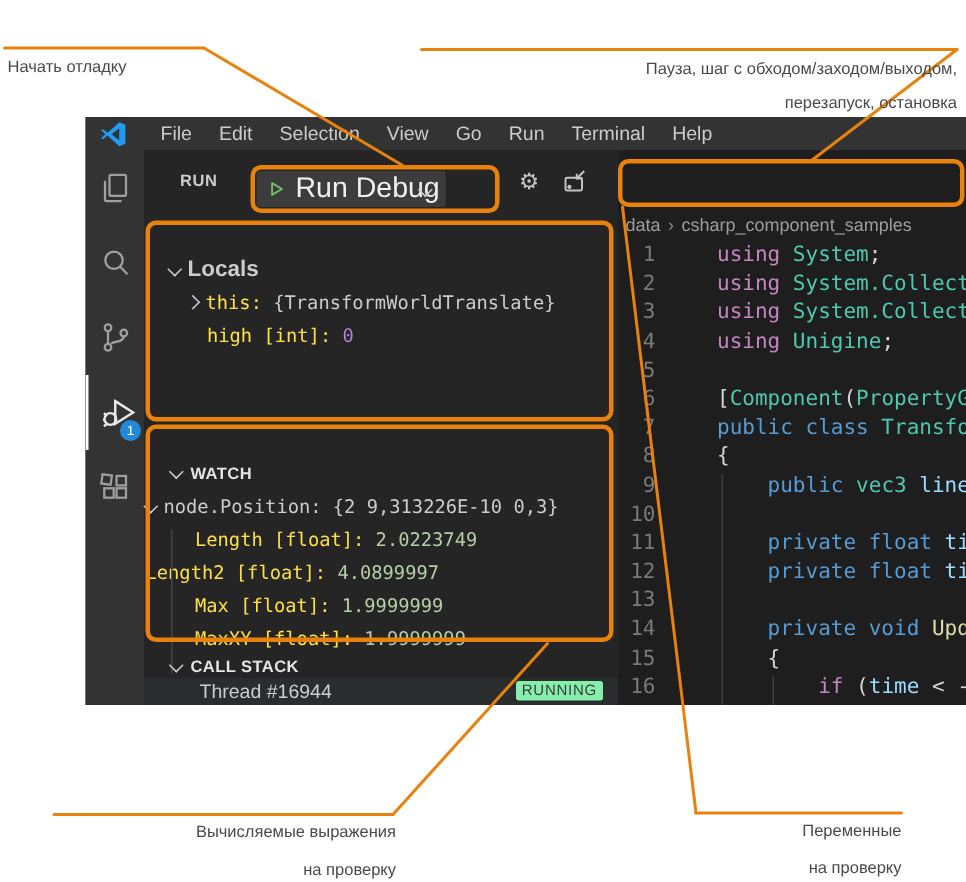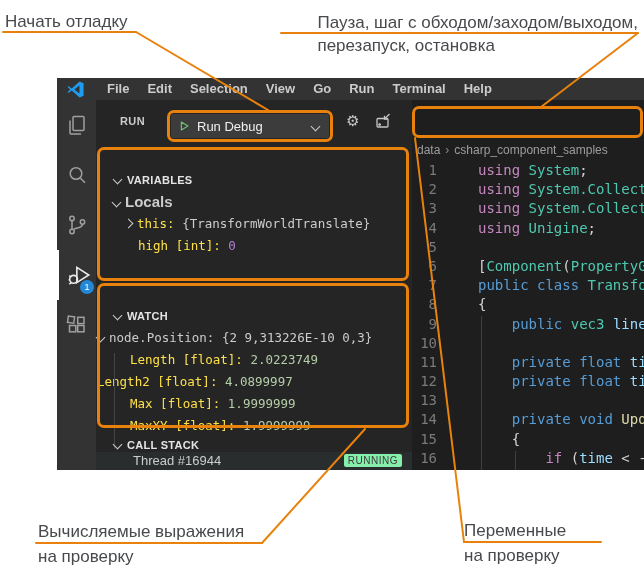--- a/index.html
+++ b/index.html
@@ -1,36 +1,36 @@
 <!DOCTYPE html>
 <html><head>
 <meta charset="utf-8">
 <style>
   html,body{margin:0;padding:0;background:#fff;}
   #stage{position:relative;width:644px;height:588px;background:#ffffff;overflow:hidden;
          font-family:"Liberation Sans",sans-serif;}
   
-  .ann{position:absolute;color:#47494c;font-size:17px;line-height:19px;z-index:70;}
-  .ann .c{display:block;text-align:left;}
+  .ann{position:absolute;color:#47494c;font-size:11px;line-height:19px;z-index:70;margin-top:24px;}
+  .ann .c{display:block;text-align:right;}
   
   #win{position:absolute;left:57px;top:78px;width:587px;height:392px;background:#1e1e1e;overflow:hidden;z-index:10;}
   #menubar{position:absolute;left:0;top:0;width:587px;height:22px;background:#333333;display:flex;align-items:center;}
   #menubar .logo{margin-left:10px;margin-right:14px;display:flex;align-items:center;}
   .menu-item{color:#cccccc;font-size:13px;padding:0 9px;line-height:22px;}
   
   #actbar{position:absolute;left:0;top:22px;width:39px;height:370px;background:#333333;}
   .act-item{position:relative;width:39px;height:50px;display:flex;align-items:center;justify-content:center;}
   .act-item.active{border-left:2px solid #ffffff;}
   .act-badge{position:absolute;right:4px;bottom:6px;width:14px;height:14px;border-radius:50%;
              background:#2488d8;color:#fff;font-size:9px;line-height:14px;text-align:center;}
   
   #sidebar{position:absolute;left:39px;top:22px;width:316px;height:370px;background:#252526;}
   #run-title{position:absolute;left:24px;top:15px;font-size:11px;font-weight:bold;color:#cccccc;letter-spacing:.4px;}
-  #run-select{position:absolute;left:75px;top:14px;width:158px;height:24px;background:#3c3c3c;border-radius:2px;
-              display:flex;align-items:center;color:#f0f0f0;font-size:13px;}
+  #run-select{position:absolute;left:75px;top:14px;width:126px;height:24px;background:#3c3c3c;border-radius:2px;
+              display:flex;align-items:center;color:#f0f0f0;font-size:19px;}
   #run-select .lbl{margin-left:6px;}
   #gear{position:absolute;left:250px;top:12px;font-size:15px;color:#c5c5c5;}
   #console-ic{position:absolute;left:278px;top:12px;}
   .chv{display:inline-block;width:6px;height:6px;border-left:1.4px solid #cccccc;border-bottom:1.4px solid #cccccc;}
   .chv.down{transform:rotate(-45deg);}
   .chv.right{transform:rotate(-135deg);}
   .sec{position:absolute;left:1px;width:314px;}
   .sec-header{height:22px;line-height:22px;color:#e4e4e4;font-size:11px;font-weight:bold;padding-left:17px;letter-spacing:.3px;}
   .sec-header .chv{margin-right:6px;margin-bottom:1px;}
   .trow{height:22px;line-height:22px;font-family:"DejaVu Sans Mono",monospace;font-size:12.5px;white-space:pre;color:#cccccc;}
@@ -78,21 +78,21 @@
     <span class="c" style="margin-top:6px;">на проверку</span>
   </div>
 
   <div id="win">
     <div id="menubar">
       <span class="logo">
         <svg width="17" height="17" viewBox="0 0 24 24">
           <path fill="#1f9cf0" d="M17.8 0.6 L6.7 10.6 L2.4 7.3 L0.6 8.2 L4.6 12 L0.6 15.8 L2.4 16.7 L6.7 13.4 L17.8 23.4 L23.4 20.9 L23.4 3.1 Z M17.6 6.3 L17.6 17.7 L10.4 12 Z"></path>
         </svg>
       </span>
-      <span style="display:flex;font-weight:bold;">
+      <span style="display:flex;">
           <span class="menu-item">File</span>
           <span class="menu-item">Edit</span>
           <span class="menu-item">Selection</span>
           <span class="menu-item">View</span>
           <span class="menu-item">Go</span>
           <span class="menu-item">Run</span>
           <span class="menu-item">Terminal</span>
           <span class="menu-item">Help</span>
         </span>
     </div>
@@ -147,21 +147,20 @@
       </div>
       <span id="gear">⚙</span>
       <svg id="console-ic" width="18" height="18" viewBox="0 0 18 18">
         <rect x="3" y="6.5" width="11" height="8.5" rx="1" fill="none" stroke="#c5c5c5" stroke-width="1.3"></rect>
         <line x1="15.5" y1="2" x2="10.5" y2="7" stroke="#c5c5c5" stroke-width="1.3"></line>
         <polyline points="10.5,3.8 10.5,7 13.7,7" fill="none" stroke="#c5c5c5" stroke-width="1.3"></polyline>
         <circle cx="5.6" cy="12.6" r="1.4" fill="#c5c5c5"></circle>
       </svg>
 
       <div class="sec" style="top:69px;">
-        <div class="sec-header"><span class="chv down"></span><span>VARIABLES</span></div>
         <div id="vars-rows">
             <div class="trow" style="padding-left: 16px;"><span class="chv down"></span><span class="grp">Locals</span></div>
             <div class="trow" style="padding-left: 28px;"><span class="chv right"></span><span class="nm-pink">this:</span><span class="v-plain"> {TransformWorldTranslate}</span></div>
             <div class="trow" style="padding-left: 41px;"><span class="nm-pink">high [int]:</span><span class="v-purple"> 0</span></div>
           </div>
       </div>
 
       <div class="sec" style="top:205px;">
         <div class="sec-header"><span class="chv down"></span><span>WATCH</span></div>
         <div id="watch-guide"></div>

